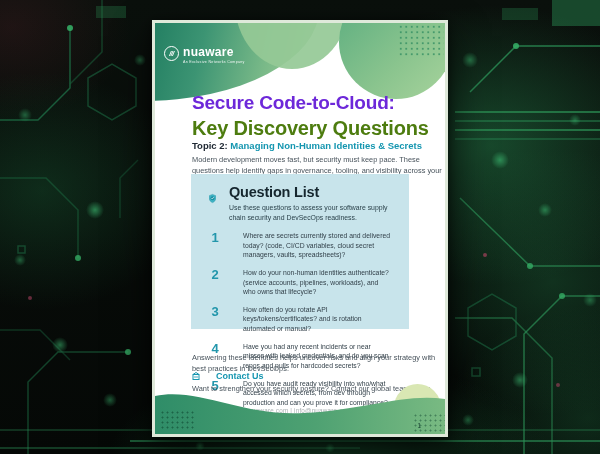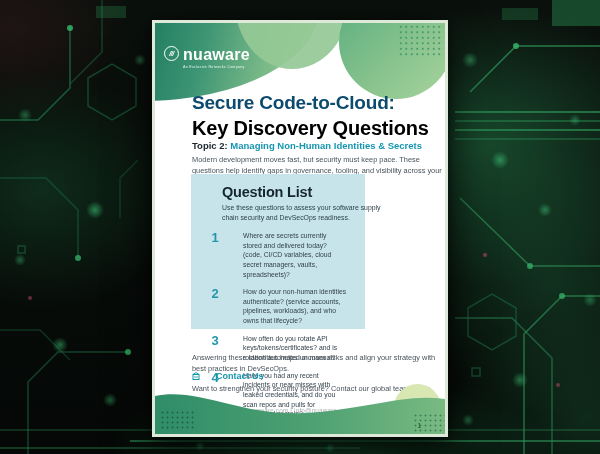--- a/index.html
+++ b/index.html
@@ -48,32 +48,32 @@
     background-image:radial-gradient(circle, rgba(47,140,96,0.75) 0.9px, transparent 1.1px);
     background-size:5.5px 5.5px;
   }
   
   .logo { position:absolute; left:9px; top:23px; display:flex; align-items:flex-start; gap:4px; }
   .logo-mark {
     width:15px; height:15px; border:1.6px solid #fff; border-radius:50%;
     display:flex; align-items:center; justify-content:center; flex:0 0 auto;
   }
   .logo-mark span { color:#fff; font-size:7px; font-weight:bold; font-style:italic; letter-spacing:-0.5px; line-height:1; }
-  .logo-text { color:#fff; font-size:16px; font-weight:bold; letter-spacing:0.3px; line-height:1.1; }
+  .logo-text { color:#fff; font-size:12px; font-weight:bold; letter-spacing:0.3px; line-height:1.1; }
   .logo-tag { color:rgba(255,255,255,0.9); font-size:3.6px; letter-spacing:0.3px; margin-top:1px; }
   
   .titles { position:absolute; left:37px; top:69px; }
-  .title1 { color:#0c4a6e; font-size:19px; font-weight:bold; letter-spacing:-0.2px; }
-  .title2 { color:#000000; font-size:20px; font-weight:bold; letter-spacing:-0.2px; margin-top:3px; }
+  .title1 { color:#6d28d9; font-size:19px; font-weight:bold; letter-spacing:-0.2px; }
+  .title2 { color:#4d7c0f; font-size:20px; font-weight:bold; letter-spacing:-0.2px; margin-top:3px; }
   .topic { position:absolute; left:37px; top:117px; font-size:9.5px; font-weight:bold; color:#202a34; }
   .topic .t-accent { color:#1596b0;margin-top:46px; }
   .intro { position:absolute; left:37px; top:131px; width:252px; font-size:7.4px; line-height:1.5; color:#47525b; }
   
   .qbox {
-    position:absolute; left:36px; top:151px; width:174px; height:155px;
+    position:absolute; left:36px; top:151px; width:218px; height:155px;
     background:#c8e4eb; padding:10px 12px 8px 12px;
   }
   .qbox-head { display:flex; gap:13px; align-items:flex-start; padding-left:6px; }
   .qbox-title { color:#15262e; font-size:14.5px; font-weight:bold; letter-spacing:-0.2px; }
   .qbox-sub { margin-top:3px; width:168px; font-size:6.9px; line-height:1.45; color:#2c434c; }
   .qrow { display:flex; align-items:flex-start; margin-top:8px; }
   .qnum { flex:0 0 24px; text-align:center; color:#2296ab; font-size:13px; font-weight:bold; line-height:1.1; }
   .qtext { flex:1; padding-left:16px; padding-right:6px; font-size:6.8px; line-height:1.42; color:#313f48; }
   
   .why-title { position:absolute; left:37px; top:311px; font-size:12.5px; font-weight:bold; color:#1596b0; letter-spacing:-0.2px; }

